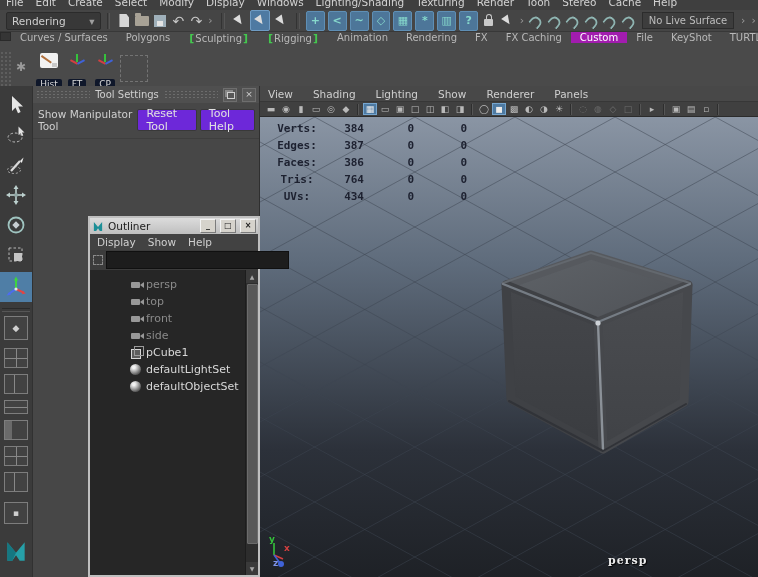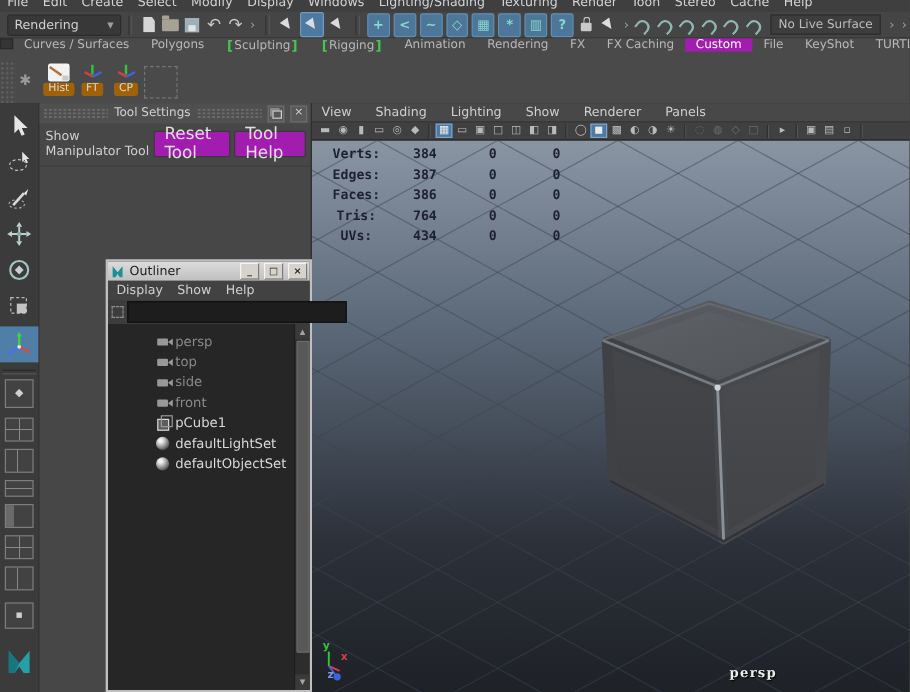--- a/index.html
+++ b/index.html
@@ -45,21 +45,21 @@
   #shelftabs .stub .bars{width:9px;height:7px;background:#353535;border:1px solid #2a2a2a}
   .tab{padding:0 9px;display:flex;align-items:center;white-space:nowrap}
   .tab.active{background:#a21caf;color:#fff}
   .bracket{color:#44c74f;font-weight:bold;margin:0 1px;font-size:11px}
 
   
   #shelfrow{left:0;top:51px;width:758px;height:35px;background:#4a4a4a;border-bottom:1px solid #333}
   .dots{position:absolute;left:0;top:0;width:13px;height:35px;background-image:radial-gradient(#5e5e5e 1px,transparent 1.2px);background-size:4px 4px}
   .icon-gear{position:absolute;left:16px;top:10px;width:12px;height:12px;color:#9a9a9a;font-size:12px;line-height:12px}
   .shelfitem{position:absolute;top:2px;width:30px;display:flex;flex-direction:column;align-items:center}
-  .shelfitem .lbl{margin-top:1px;background:#a16207;border-radius:2px;padding:0 4px;font-size:9px;color:#d8d8d8;line-height:11px}
+  .shelfitem .lbl{margin-top:11px;background:#0f172a;border-radius:2px;padding:0 4px;font-size:9px;color:#d8d8d8;line-height:11px}
   .histico{width:18px;height:15px;background:#f2f2f2;border-radius:2px;position:relative}
   .histico::before{content:"";position:absolute;left:2px;top:2px;width:12px;height:2px;background:#b0703c;transform:rotate(35deg);transform-origin:left top}
   .histico::after{content:"";position:absolute;right:1px;bottom:1px;width:5px;height:4px;background:#c9c9c9}
   .axico{width:18px;height:15px;position:relative}
   .axico i{position:absolute;left:8px;top:1px;width:2px;height:8px;background:#35c23c}
   .axico b{position:absolute;left:2px;top:8px;width:8px;height:2px;background:#d34040;transform:rotate(28deg)}
   .axico u{position:absolute;left:9px;top:8px;width:8px;height:2px;background:#3f62d8;transform:rotate(-28deg)}
   .emptyslot{position:absolute;left:120px;top:4px;width:26px;height:25px;border:1px dashed #737373}
 
   
@@ -78,21 +78,21 @@
 
   
   #toolsettings{left:33px;top:86px;width:226px;bottom:0;background:#474747}
   #ts-title{height:17px;background:#4f4f4f;display:flex;align-items:center;gap:5px;padding:0 3px}
   .graburb{flex:1;height:9px;background-image:radial-gradient(#6c6c6c 1px,transparent 1.2px);background-size:4px 3px}
   #ts-title .t{font-size:10px;color:#cfcfcf;white-space:nowrap}
   .tsbtn{width:12px;height:12px;background:#585858;border:1px solid #6e6e6e;display:flex;align-items:center;justify-content:center;color:#d0d0d0;font-size:9px;line-height:9px}
   .tsbtn .fl{width:6px;height:5px;border:1px solid #cfcfcf;background:#585858;margin-top:2px;margin-left:2px;box-shadow:-2px -2px 0 -0px #8a8a8a}
   #ts-body{display:flex;align-items:center;justify-content:space-between;padding:5px 4px 0 5px}
   #ts-body .name{font-size:10.5px;color:#cfcfcf}
-  .pbtn{height:20px;background:#a21caf;border:1px solid #393939;border-radius:2px;color:#e0e0e0;font-size:14px;
+  .pbtn{height:20px;background:#6d28d9;border:1px solid #393939;border-radius:2px;color:#e0e0e0;font-size:11px;
         display:flex;align-items:center;padding:0 8px;margin-left:3px}
   #ts-rule{margin-top:6px;border-top:1px solid #3e3e3e}
 
   
   #viewport{left:259px;top:86px;right:0;bottom:0;background:#3f3f3f;border-left:1px solid #2f2f2f}
   #vp-menus{height:15px;background:#484848;display:flex;gap:20px;align-items:center;padding-left:8px;font-size:10.5px;color:#cfcfcf}
   #vp-icons{height:14px;background:#404040;border-top:1px solid #373737;border-bottom:1px solid #2b2b2b;
             display:flex;align-items:center;gap:1px;padding-left:4px;overflow:hidden}
   .vpi{width:14px;height:12px;display:flex;align-items:center;justify-content:center;font-size:9px;color:#b9b9b9;line-height:12px}
   .vpi.on{background:#4e7aa2;border:1px solid #76a6cf;box-sizing:border-box;color:#eaeaea}
@@ -570,27 +570,27 @@
     <div class="olrow muted">
         <span class="oi">
           <i class="cam"></i>
         </span>
         <span>top</span>
       </div>
     <div class="olrow muted">
         <span class="oi">
           <i class="cam"></i>
         </span>
-        <span>side</span>
+        <span>front</span>
       </div>
     <div class="olrow muted">
         <span class="oi">
           <i class="cam"></i>
         </span>
-        <span>front</span>
+        <span>side</span>
       </div>
     <div class="olrow">
         <span class="oi">
           <i class="cub"></i>
         </span>
         <span>pCube1</span>
       </div>
     <div class="olrow">
         <span class="oi">
           <i class="sph"></i>

